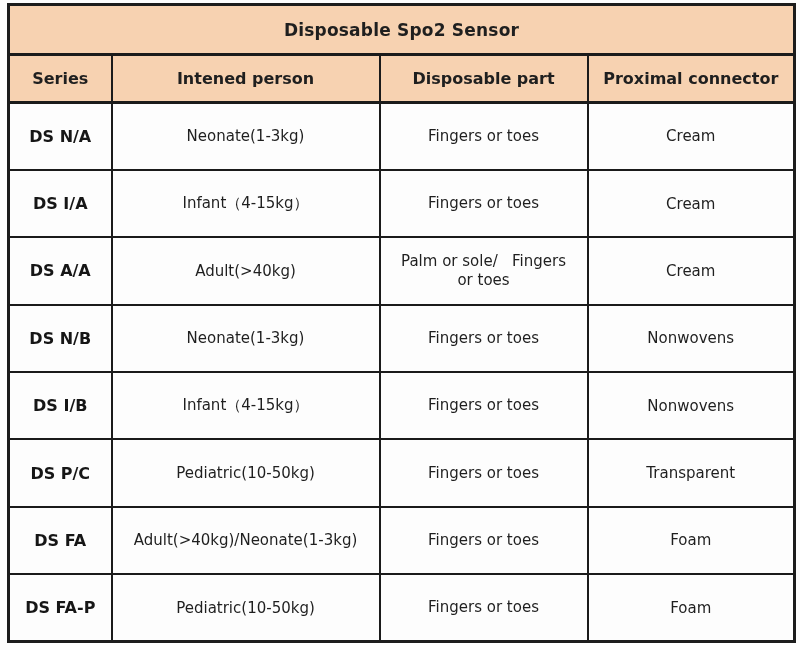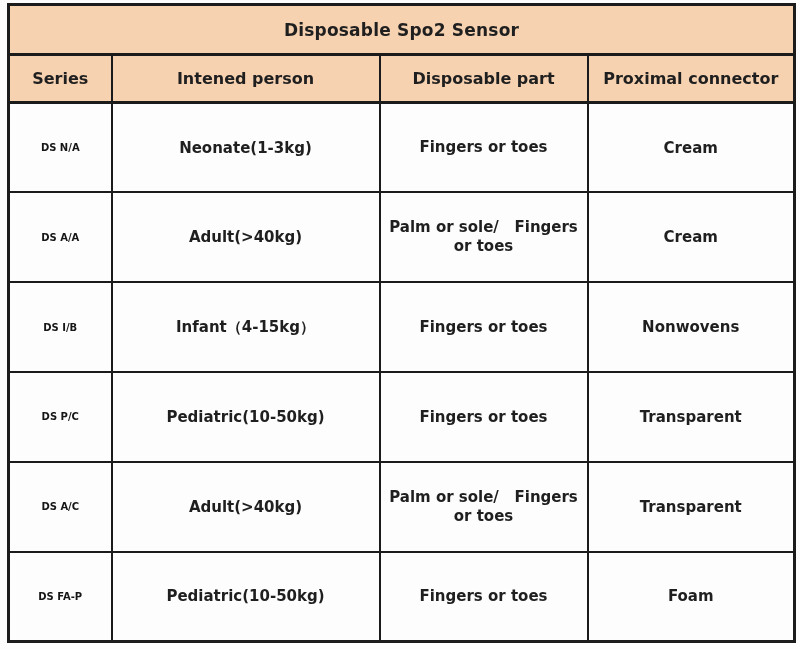--- a/index.html
+++ b/index.html
@@ -41,22 +41,22 @@
     border-bottom: 3px solid #1b1b1b;
   }
   tr.header-row th {
     background: #f7d2b1;
     height: 48px;
     font-size: 16px;
     font-weight: bold;
     border-bottom: 3px solid #1b1b1b;
   }
   tbody tr { height: 49px; }
-  tbody td { font-size: 15px; color: #262626; font-weight: bold; }
-  tbody td.series-cell { font-weight: bold; color: #161616; font-size: 10px; }
+  tbody td { font-size: 15px; color: #262626; }
+  tbody td.series-cell { font-weight: bold; color: #161616; font-size: 16px; }
   tbody td.part-cell { white-space: pre-wrap; line-height: 1.25; }
 </style>
 </head>
 <body>
 
 <div class="page">
   <table class="sensor-table">
     <colgroup>
       <col style="width:103px">
       <col style="width:268px">
@@ -75,44 +75,55 @@
       </tr>
     </thead>
     <tbody>
       <tr>
         <td class="series-cell">DS N/A</td>
         <td>Neonate(1-3kg)</td>
         <td class="part-cell">Fingers or toes</td>
         <td>Cream</td>
       </tr>
       <tr>
+        <td class="series-cell">DS I/A</td>
+        <td>Infant（4-15kg）</td>
+        <td class="part-cell">Fingers or toes</td>
+        <td>Cream</td>
+      </tr>
+      <tr>
         <td class="series-cell">DS A/A</td>
         <td>Adult(&gt;40kg)</td>
         <td class="part-cell">Palm or sole/   Fingers
 or toes</td>
         <td>Cream</td>
+      </tr>
+      <tr>
+        <td class="series-cell">DS N/B</td>
+        <td>Neonate(1-3kg)</td>
+        <td class="part-cell">Fingers or toes</td>
+        <td>Nonwovens</td>
       </tr>
       <tr>
         <td class="series-cell">DS I/B</td>
         <td>Infant（4-15kg）</td>
         <td class="part-cell">Fingers or toes</td>
         <td>Nonwovens</td>
       </tr>
       <tr>
         <td class="series-cell">DS P/C</td>
         <td>Pediatric(10-50kg)</td>
         <td class="part-cell">Fingers or toes</td>
         <td>Transparent</td>
       </tr>
       <tr>
-        <td class="series-cell">DS A/C</td>
-        <td>Adult(&gt;40kg)</td>
-        <td class="part-cell">Palm or sole/   Fingers
-or toes</td>
-        <td>Transparent</td>
+        <td class="series-cell">DS FA</td>
+        <td>Adult(&gt;40kg)/Neonate(1-3kg)</td>
+        <td class="part-cell">Fingers or toes</td>
+        <td>Foam</td>
       </tr>
       <tr>
         <td class="series-cell">DS FA-P</td>
         <td>Pediatric(10-50kg)</td>
         <td class="part-cell">Fingers or toes</td>
         <td>Foam</td>
       </tr>
     </tbody>
   </table>
 </div>

